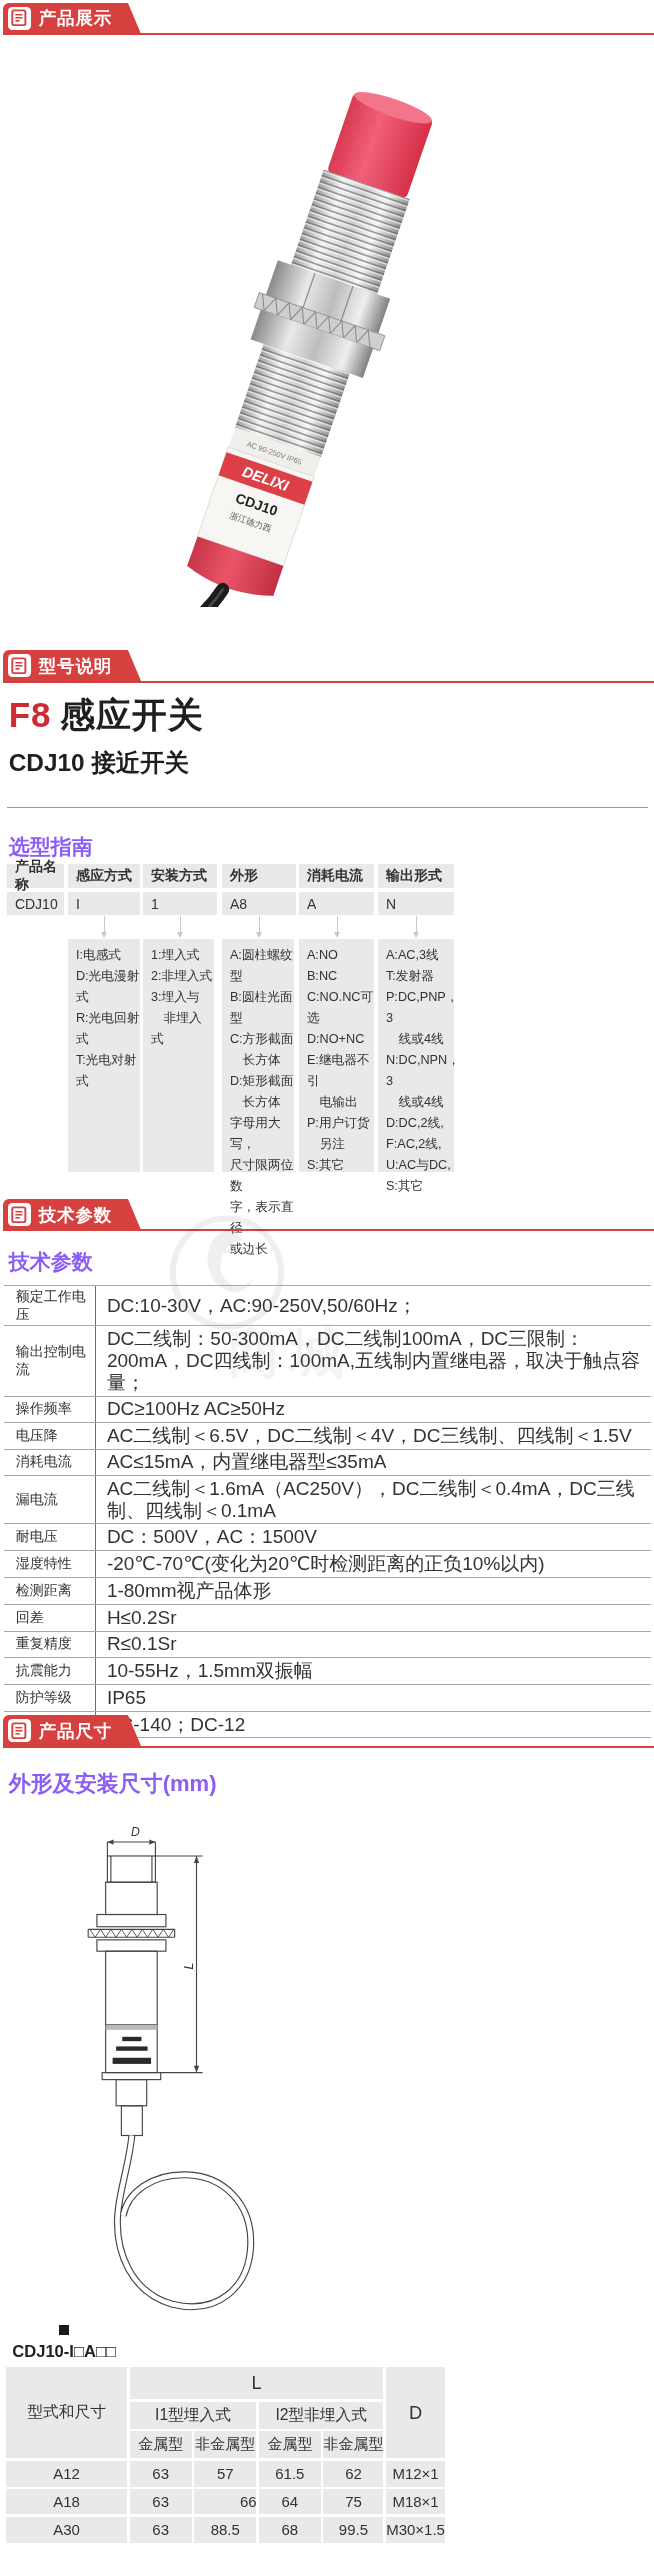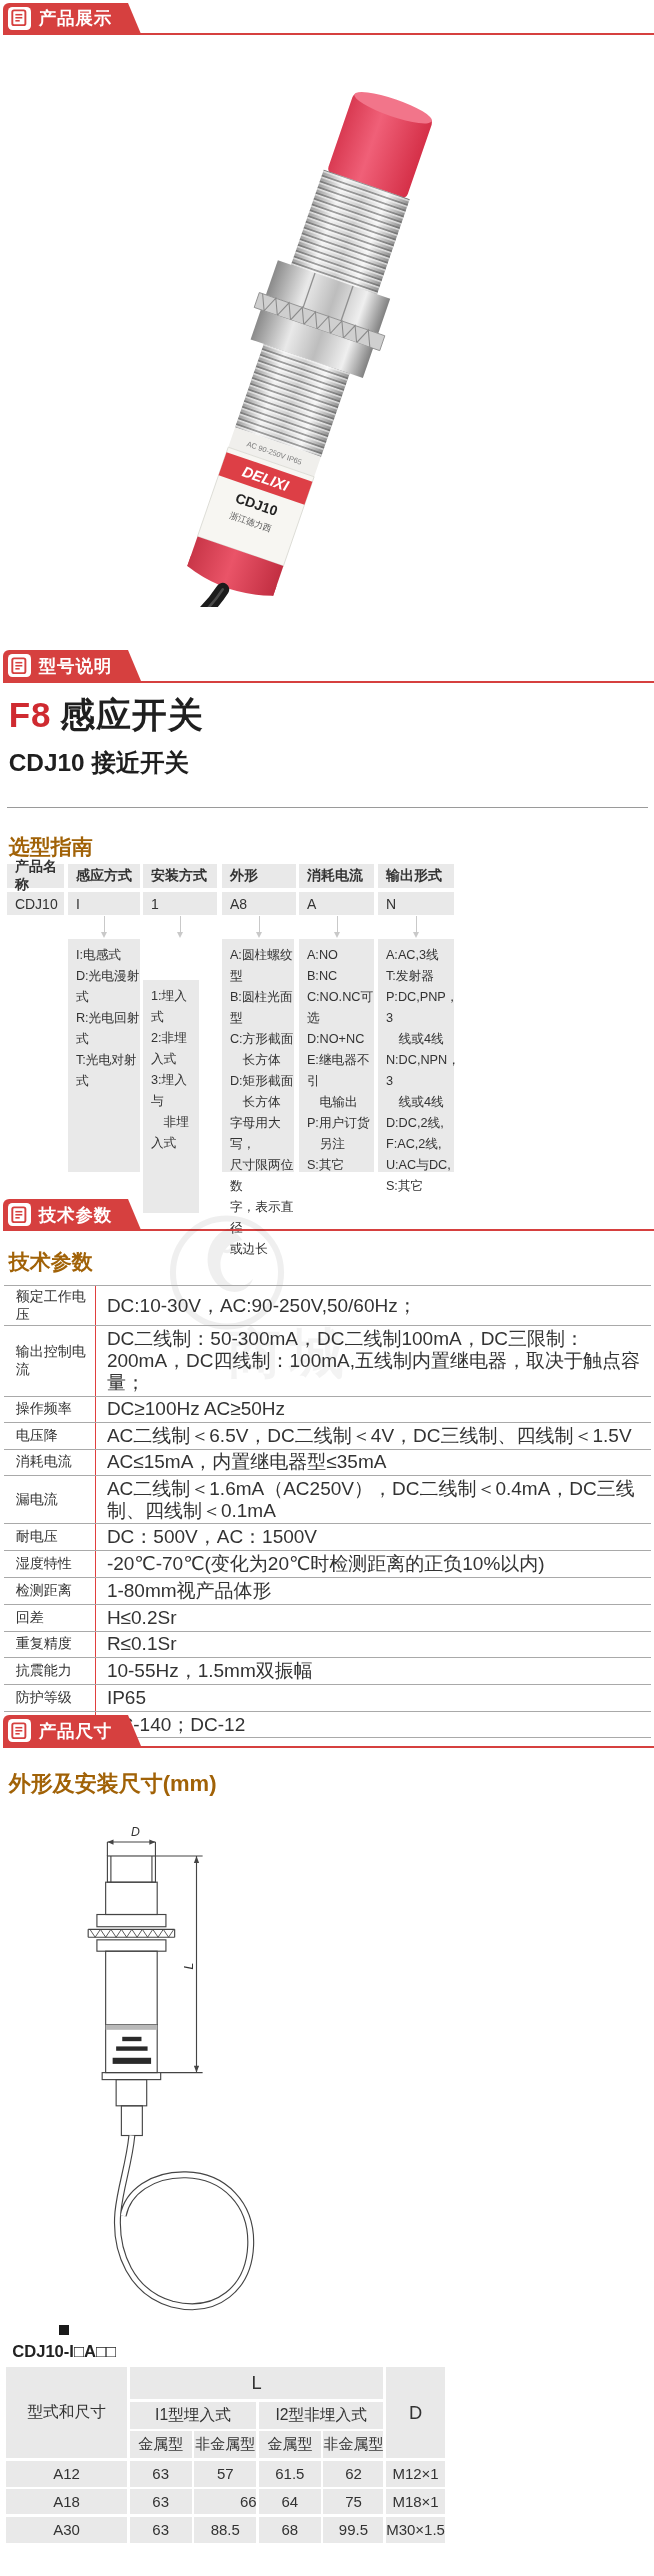--- a/index.html
+++ b/index.html
@@ -8,21 +8,21 @@
   
   .banner{position:absolute;left:2.6px;height:31px;background:#d6403f;color:#fff;display:flex;align-items:center;gap:7.9px;padding:0 15.7px 0 5.2px;font-size:17.5px;font-weight:bold;letter-spacing:0.9px;border-radius:6.1px 0 0 0;}
   .banner::after{content:'';position:absolute;right:-13px;top:0;width:0;height:0;border-bottom:31px solid #d6403f;border-right:13px solid transparent;}
   .banner-line{position:absolute;left:2.6px;width:652px;height:1.7px;background:#d6403f;}
   .banner-icon{width:23px;height:23px;background:#fff;border-radius:4.4px;display:flex;align-items:center;justify-content:center;flex:0 0 auto;}
   
   .h-series{position:absolute;left:8.7px;top:692px;font-size:35px;font-weight:bold;color:#1f1f1f;letter-spacing:0.9px;}
   .h-series .code{color:#cf2a30;margin-right:8.7px;}
   .h-model{position:absolute;left:8.7px;top:747px;font-size:24.4px;font-weight:bold;color:#1f1f1f;}
   .divider{position:absolute;left:7px;top:807px;width:641px;height:0.9px;background:#9a9a9a;}
-  .red-title{position:absolute;left:8.7px;color:#a16207;font-weight:bold;}
+  .red-title{position:absolute;left:8.7px;color:#8b5cf6;font-weight:bold;}
   
   #sg-table{position:absolute;left:0;top:864px;width:655px;height:314px;}
   .sg-cell{position:absolute;background:#e9e9e9;box-sizing:border-box;padding-left:7.9px;font-size:14px;color:#333;display:flex;align-items:center;}
   .sg-head{font-weight:600;height:24.4px;top:0;}
   .sg-val{height:23px;top:28px;}
   .sg-opts{position:absolute;top:75px;height:233px;background:#e9e9e9;box-sizing:border-box;padding:6.1px 0 0 7.9px;font-size:12.7px;line-height:21px;color:#333;}
   .sg-arrow{position:absolute;top:52px;width:0.9px;}
   .sg-arrow .line{width:0.9px;height:15.7px;background:#c9c9c9;margin:0 auto;}
   .sg-arrow .head{width:0;height:0;border-left:3.5px solid transparent;border-right:3.5px solid transparent;border-top:6.1px solid #c9c9c9;margin-left:-3.1px;}
   
@@ -153,21 +153,21 @@
       <div>D:光电漫射式</div>
       <div>R:光电回射式</div>
       <div>T:光电对射式</div>
     </div>
     <div class="sg-cell sg-head" style="left: 143px; width: 74px;">安装方式</div>
     <div class="sg-cell sg-val" style="left: 143px; width: 74px;">1</div>
     <div class="sg-arrow" style="left: 180px;">
       <div class="line"></div>
       <div class="head"></div>
     </div>
-    <div class="sg-opts" style="left: 143px; width: 56px; margin-top: 41px;">
+    <div class="sg-opts" style="left: 143px; width: 71px;">
       <div>1:埋入式</div>
       <div>2:非埋入式</div>
       <div>3:埋入与</div>
       <div>　非埋入式</div>
     </div>
     <div class="sg-cell sg-head" style="left: 222px; width: 74px;">外形</div>
     <div class="sg-cell sg-val" style="left: 222px; width: 74px;">A8</div>
     <div class="sg-arrow" style="left: 259px;">
       <div class="line"></div>
       <div class="head"></div>

